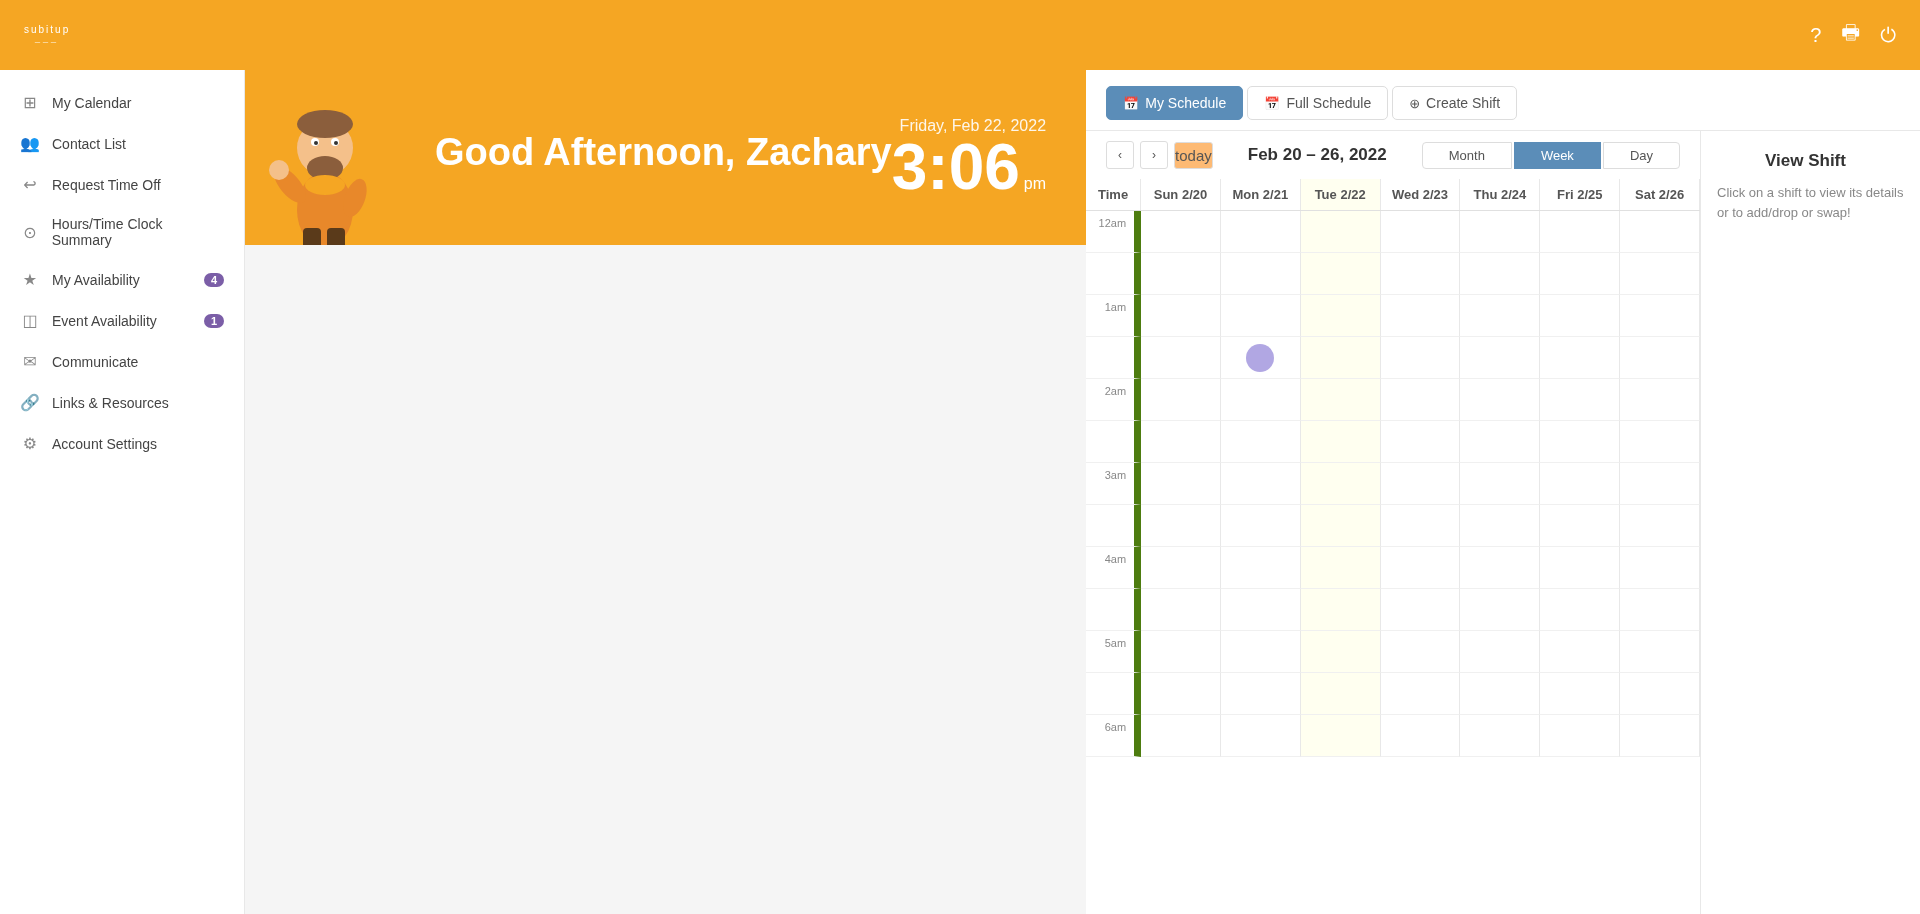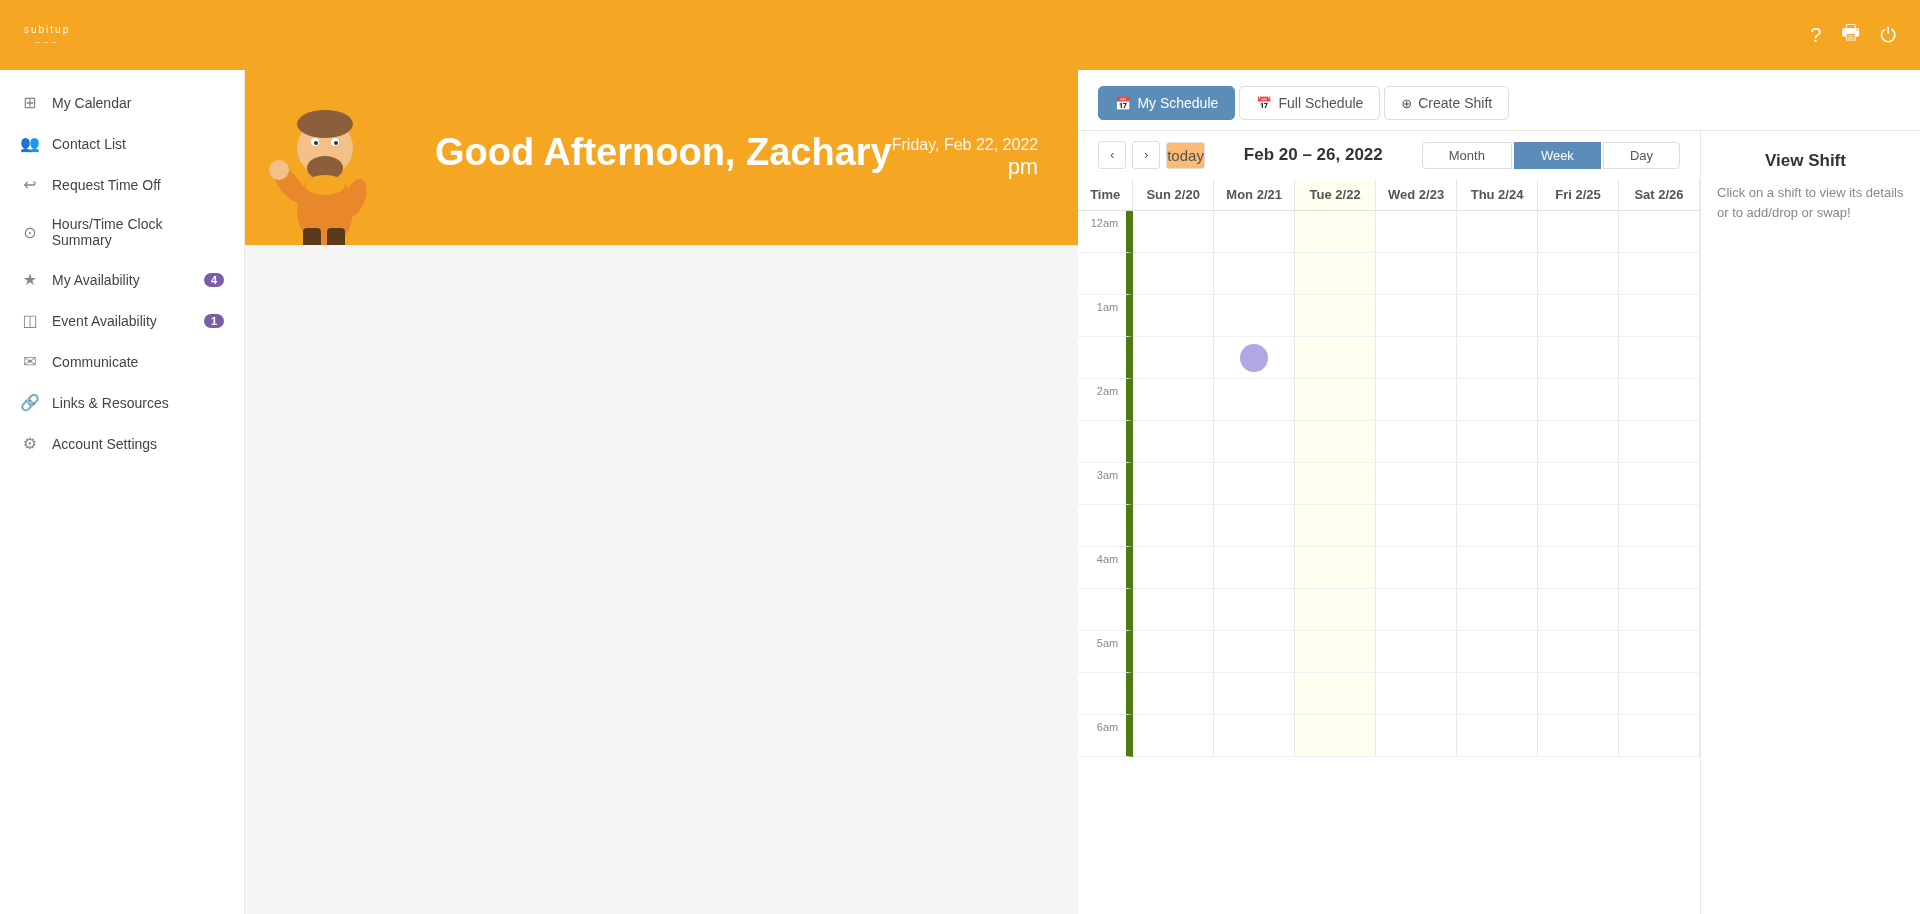--- a/index.html
+++ b/index.html
@@ -88,21 +88,21 @@
       align-self: center;
       margin-bottom: 10px;
     }
     .hero-datetime {
       color: white;
       text-align: right;
       align-self: center;
     }
     .hero-date-line { font-size: 16px; opacity: 0.9; }
     .hero-time { font-size: 64px; font-weight: 700; line-height: 1; }
-    .hero-ampm { font-size: 22px; font-weight: 400; }
+    .hero-ampm { font-size: 16px; font-weight: 400; }
 
     
     .schedule-area { flex: 1; background: white; display: flex; flex-direction: column; overflow: hidden; padding: 0; }
 
     
     .tab-bar {
       display: flex;
       align-items: center;
       gap: 4px;
       padding: 16px 20px 10px;
@@ -339,20 +339,21 @@
             <circle cx="14" cy="90" r="10" fill="#F4C08A"></circle>
 
             <ellipse cx="90" cy="118" rx="10" ry="20" fill="#E8882A" transform="rotate(20 90 118)"></ellipse>
           </svg>
         </div>
         <div class="hero-greeting">Good Afternoon, Zachary</div>
       </div>
       <div class="hero-datetime">
         <div class="hero-date-line">Friday, Feb 22, 2022</div>
         <div style="display:flex; align-items:baseline; justify-content:flex-end; gap:4px;">
+          <span class="hero-time">3:06</span>
           <span class="hero-ampm">pm</span>
         </div>
       </div>
     </div>
 
     <div class="schedule-area">
 
       <div class="tab-bar">
         <button class="tab-btn active">
           <span class="tab-icon">📅</span>

